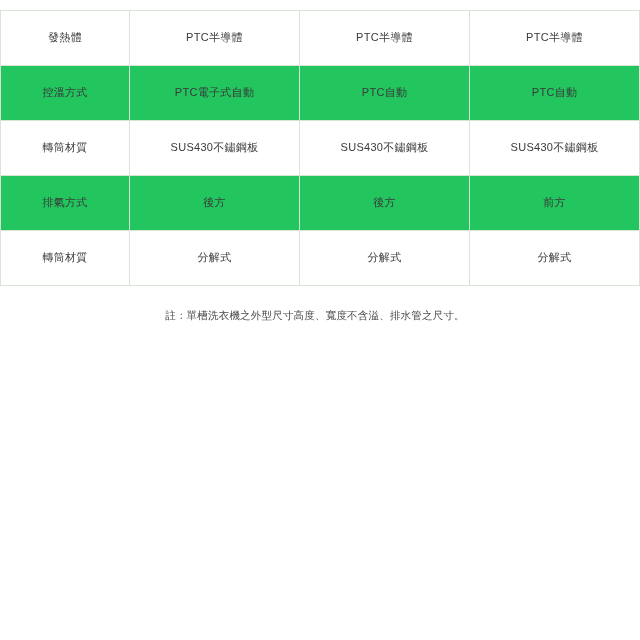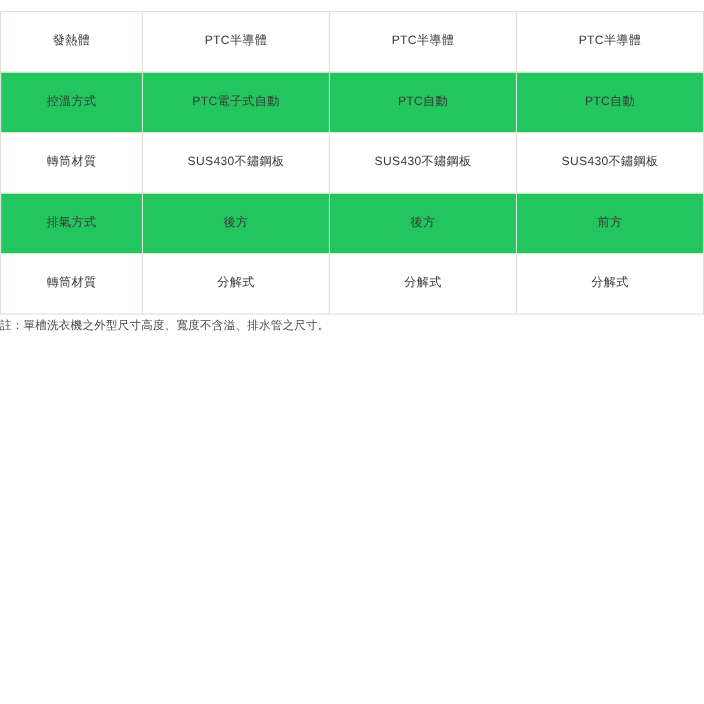--- a/index.html
+++ b/index.html
@@ -43,23 +43,23 @@
   tr.odd td {
     background: #ffffff;
   }
   tr.even td {
     background: #22c55e;
   }
   .row-h {
     height: 55px;
   }
   .note {
-    margin-top: 3px;
+    margin-top: 23px;
     padding-right: 10px;
-    text-align: left;
+    text-align: center;
     font-size: 10.5px;
     color: #4a4a4a;
     letter-spacing: 0.2px;
   }
   .cell-multiline {
     white-space: pre-line;
   }
 </style>
 </head>
 <body>

